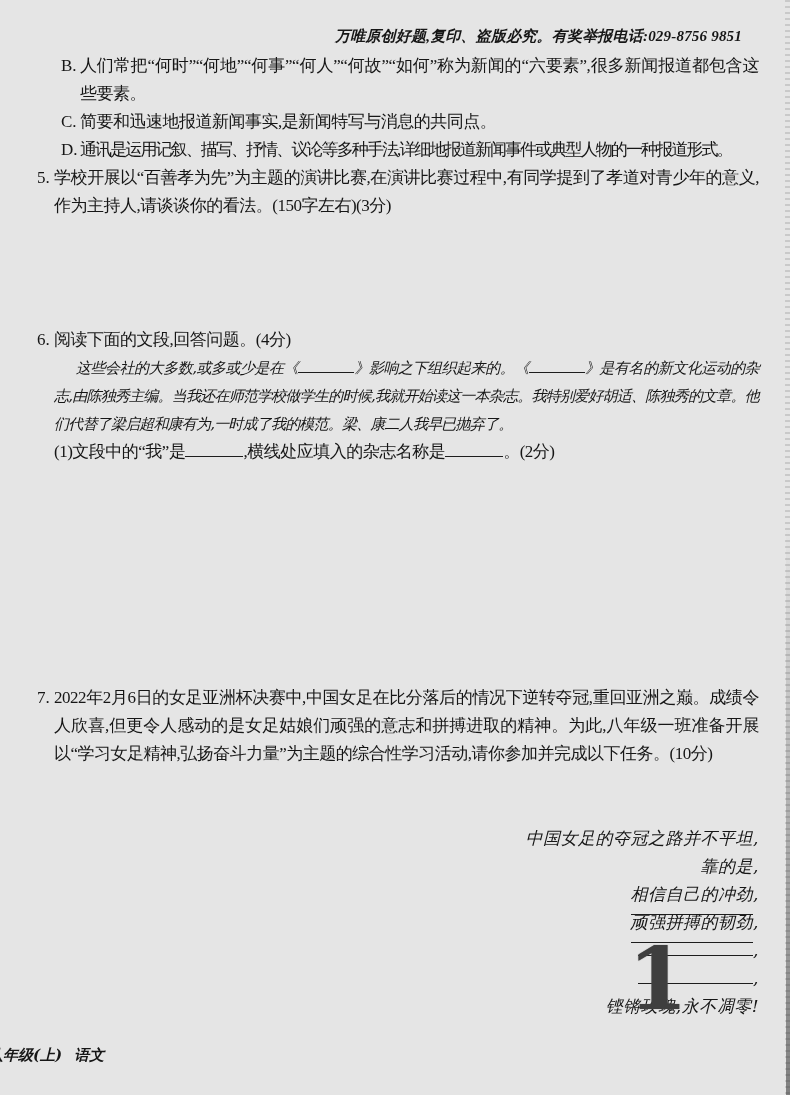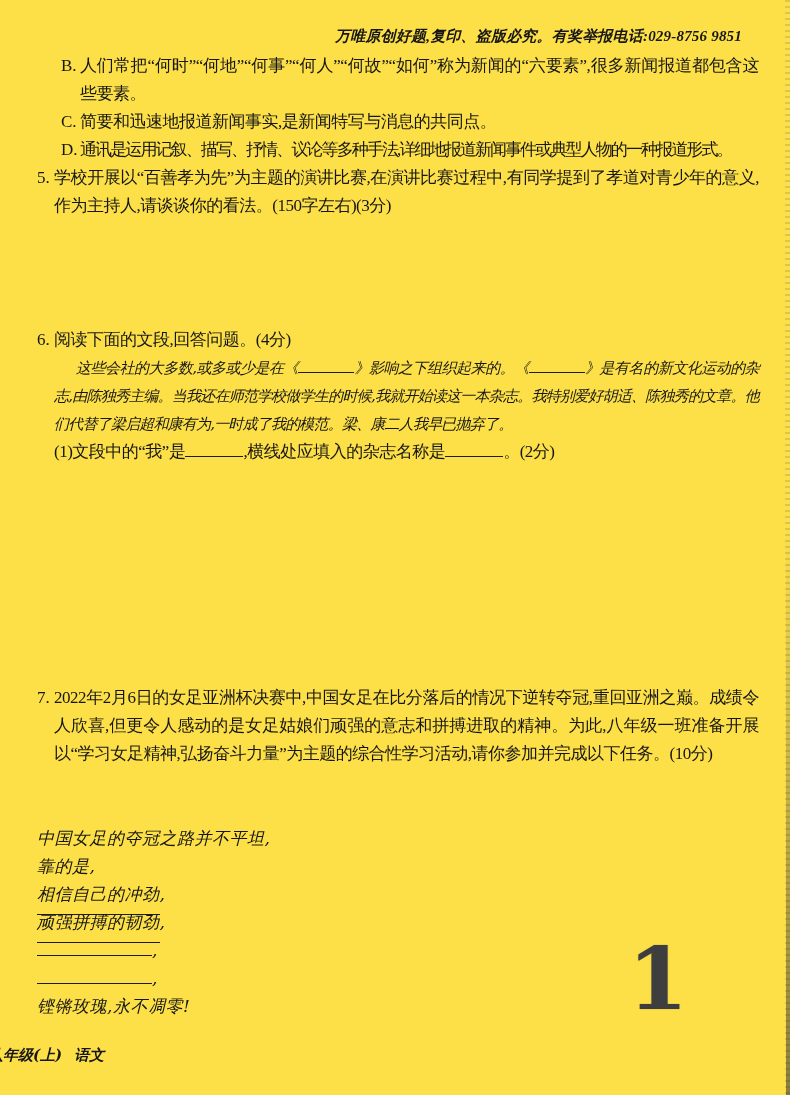--- a/index.html
+++ b/index.html
@@ -1,41 +1,41 @@
 <!DOCTYPE html>
 <html><head>
 <meta charset="utf-8">
 <style>
   * { margin:0; padding:0; box-sizing:border-box; }
   html,body { width:790px; }
   body { font-family:"Liberation Serif","DejaVu Serif",serif; background:#ffffff; }
 
   .page {
     position:relative; width:790px; height:1095px;
-    background:#fde047; color:#161616; overflow:hidden;
+    background:#e5e5e5; color:#161616; overflow:hidden;
   }
 
   
   .header {
     position:absolute; top:27px; right:48px;
     font-size:15px; font-weight:600; letter-spacing:.2px;
     font-style:italic;
   }
 
   
   .sec {
     position:absolute; left:37px; width:722px;
     font-size:17px; line-height:28px; letter-spacing:-0.5px;
     text-align:justify;
   }
   .sec-options { top:52px; }
   .sec-q5 { top:164px; }
   .sec-q6 { top:326px; }
   .sec-q7 { top:684px; }
-  .sec-poem { top:824px; text-align:left; }
+  .sec-poem { top:824px; text-align:right; }
 
   .option { position:relative; padding-left:43px; }
   .option .marker { position:absolute; left:24px; top:0; letter-spacing:0; }
   .tight { letter-spacing:-1.9px; }
 
   .question { position:relative; padding-left:17px; }
   .question > .marker { position:absolute; left:0; top:0; letter-spacing:0; }
 
   
   .para {

